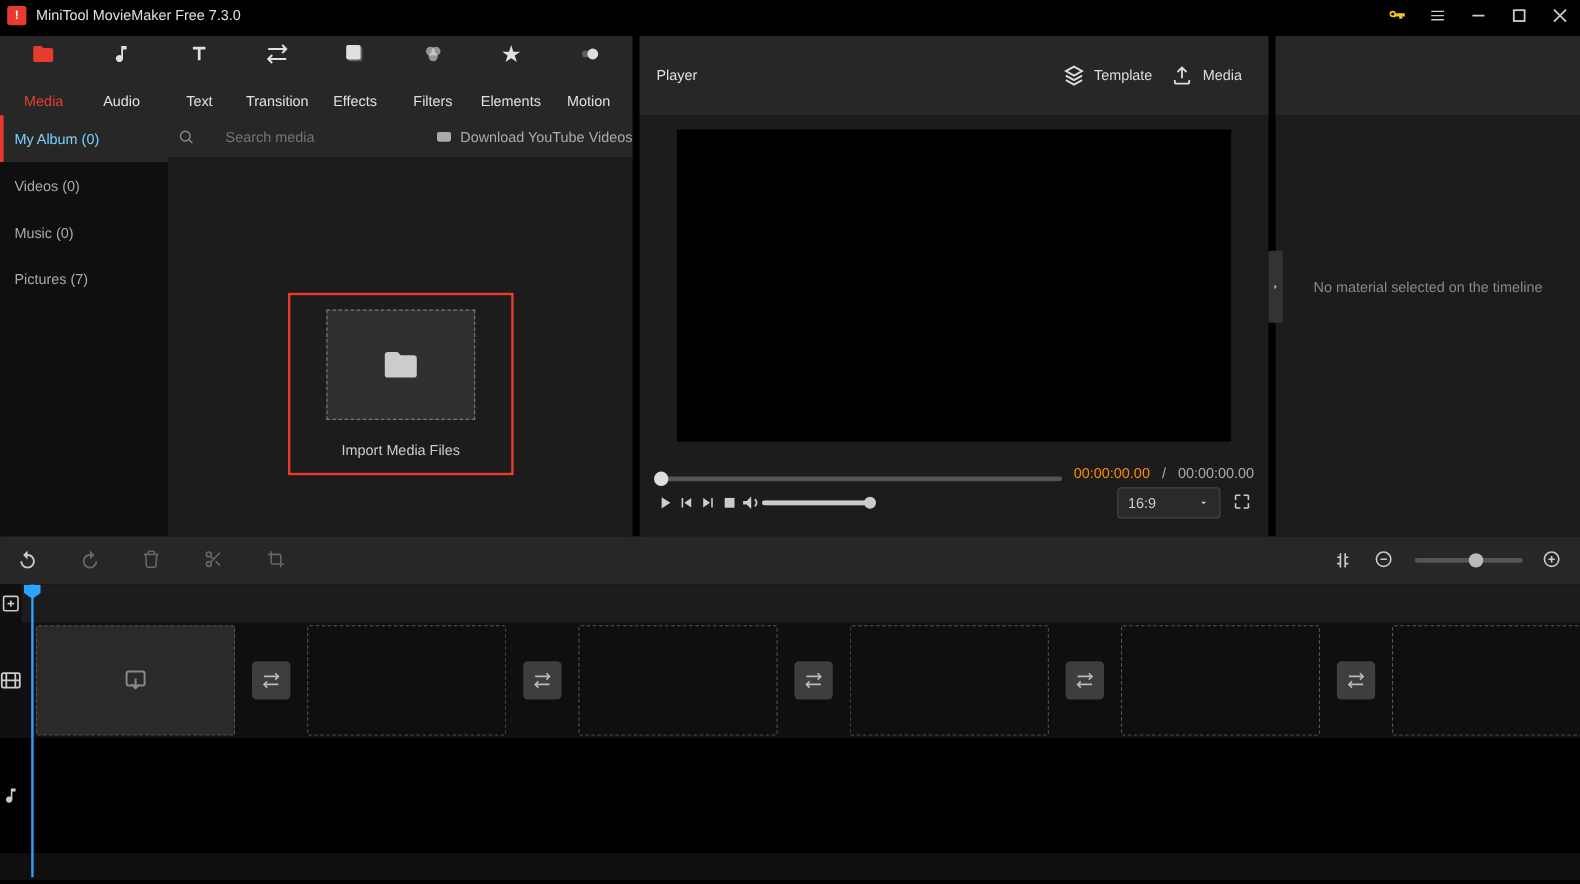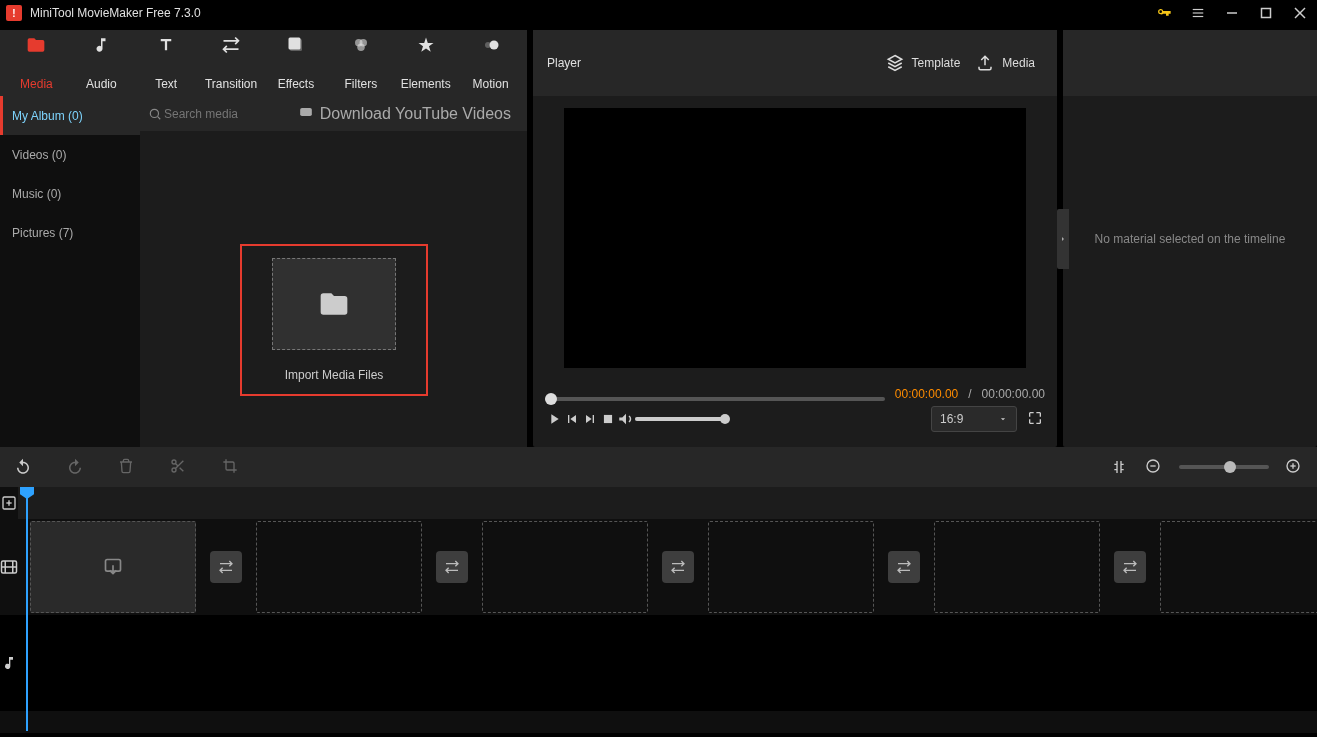--- a/index.html
+++ b/index.html
@@ -101,25 +101,25 @@
     border: 2px solid var(--accent);
     display:flex; flex-direction:column; align-items:center; justify-content:center;
     gap: 18px;
   }
   .import-dashed {
     width: 124px; height: 92px;
     border: 1px dashed #777;
     background: #303030;
     display:flex;align-items:center;justify-content:center;
   }
-  .search-wrap { flex:1; display:flex; align-items:center; padding: 0 8px; gap:0; color: var(--text-2);}
+  .search-wrap { flex:1; display:flex; align-items:center; padding: 0 8px; gap:24px; color: var(--text-2);}
   .search-wrap input {
     background: transparent; border:none; outline:none; color: var(--text-1); width: 110px; font-size:12px;
   }
-  .dlyt { display:flex; align-items:flex-start; gap:6px; padding-right:16px; color: var(--text-1); font-size:16px;}
+  .dlyt { display:flex; align-items:flex-start; gap:6px; padding-right:0; color: var(--text-1); font-size:12px;}
 
   
   .player-panel {
     width: 524px;
     background: var(--bg-2);
     border-radius:2px;
     display:flex; flex-direction:column;
   }
   .player-header {
     height: 66px;

